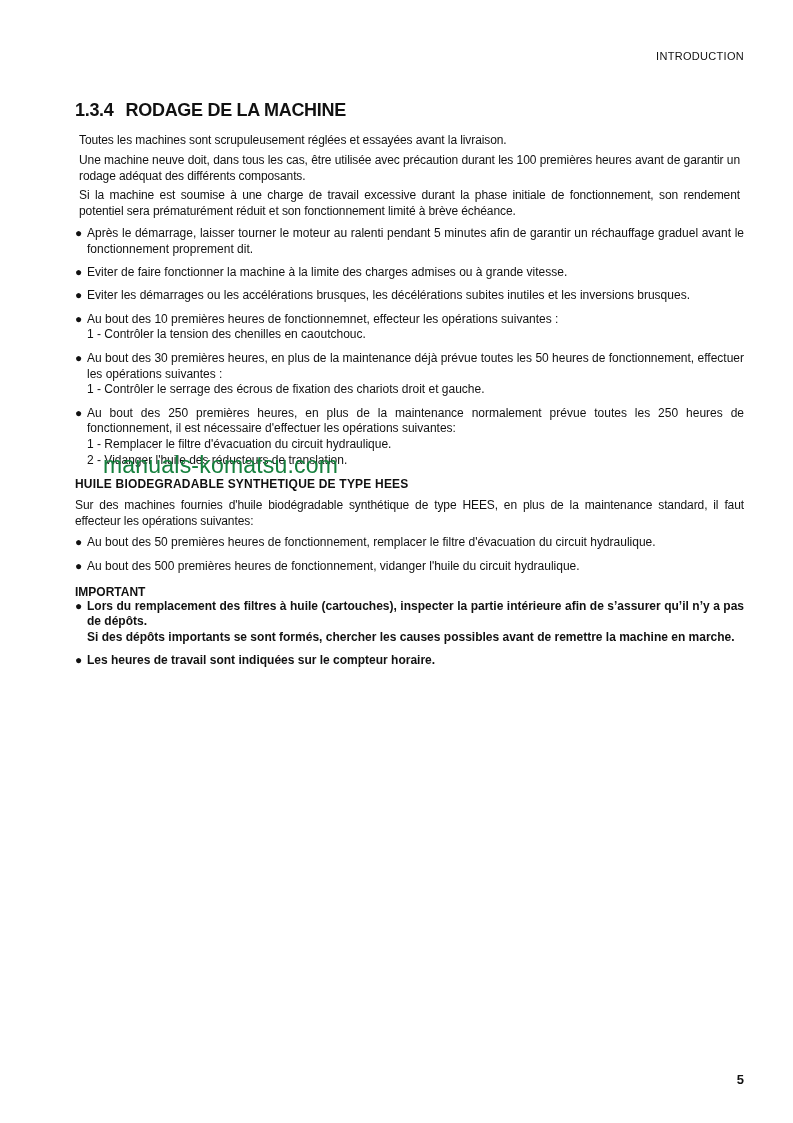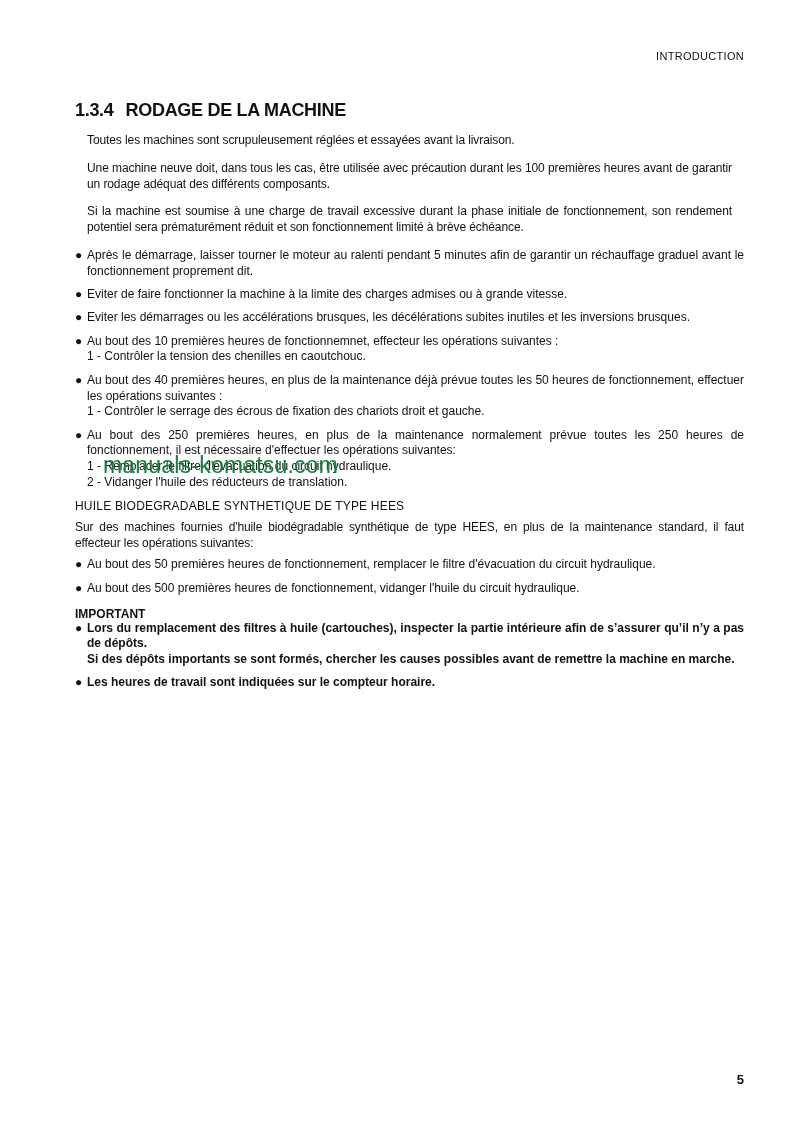--- a/index.html
+++ b/index.html
@@ -3,26 +3,26 @@
 <meta charset="utf-8">
 <style>
   html, body { margin: 0; padding: 0; background: #ffffff; }
   body { width: 793px; height: 1123px; position: relative; overflow: hidden;
          font-family: "Liberation Sans", sans-serif; color: #111; }
   .running-head { position: absolute; top: 50px; right: 49px; font-size: 11px; letter-spacing: 0.3px; text-align: center; }
   .page { position: absolute; left: 75px; top: 100px; width: 669px; }
   h1 { font-size: 18px; font-weight: bold; margin: 0 0 12px 0; letter-spacing: -0.3px; }
   h1 .num { margin-right: 12px; }
   p { margin: 0; font-size: 12px; line-height: 15.8px; text-align: justify; letter-spacing: -0.1px; }
-  .intro p { margin: 12px; }
+  .intro p { margin: 4px; }
   ul.bullets { list-style: none; margin: 6px 0 0 0; padding: 0; }
   ul.bullets li { position: relative; padding-left: 12px; margin-bottom: 7.5px; font-size: 12px; line-height: 15.8px; text-align: justify; }
   ul.bullets li .dot { position: absolute; left: 0; top: 0; font-size: 12px; }
   .sub { display: block; }
-  h2 { font-size: 12px; font-weight: normal; margin: 8px 0 7px 0; letter-spacing: 0.2px; }
+  h2 { font-size: 12px; font-weight: bold; margin: 8px 0 7px 0; letter-spacing: 0.2px; }
   .bold li, .bold p { font-weight: bold; }
   .important-title { font-size: 12px; font-weight: bold; margin: 10px 0 0 0; }
   .watermark { position: absolute; left: 103px; top: 452px; font-size: 23px; color: #15803d;
                letter-spacing: 0.2px; font-family: "Liberation Sans", sans-serif; background: transparent; }
   .page-number { position: absolute; right: 49px; top: 1072px; font-size: 13px; font-weight: bold; }
 </style>
 </head>
 <body>
 
 <div class="running-head">INTRODUCTION</div>
@@ -37,21 +37,21 @@
     <p>Une machine neuve doit, dans tous les cas, être utilisée avec précaution durant les 100 premières heures avant de garantir un rodage adéquat des différents composants.</p>
     <p>Si la machine est soumise à une charge de travail excessive durant la phase initiale de fonctionnement, son rendement potentiel sera prématurément réduit et son fonctionnement limité à brève échéance.</p>
   </div>
 
   <ul class="bullets">
     <li><span class="dot">●</span><span>Après le démarrage, laisser tourner le moteur au ralenti pendant 5 minutes afin de garantir un réchauffage graduel avant le fonctionnement proprement dit.</span></li>
     <li><span class="dot">●</span><span>Eviter de faire fonctionner la machine à la limite des charges admises ou à grande vitesse.</span></li>
     <li><span class="dot">●</span><span>Eviter les démarrages ou les accélérations brusques, les décélérations subites inutiles et les inversions brusques.</span></li>
     <li><span class="dot">●</span><span>Au bout des 10 premières heures de fonctionnemnet, effecteur les opérations suivantes :</span>
       <span class="sub">1 - Contrôler la tension des chenilles en caoutchouc.</span></li>
-    <li><span class="dot">●</span><span>Au bout des 40 premières heures, en plus de la maintenance déjà prévue toutes les 50 heures de fonctionnement, effectuer les opérations suivantes :</span>
+    <li><span class="dot">●</span><span>Au bout des 30 premières heures, en plus de la maintenance déjà prévue toutes les 50 heures de fonctionnement, effectuer les opérations suivantes :</span>
       <span class="sub">1 - Contrôler le serrage des écrous de fixation des chariots droit et gauche.</span></li>
     <li><span class="dot">●</span><span>Au bout des 250 premières heures, en plus de la maintenance normalement prévue toutes les 250 heures de fonctionnement, il est nécessaire d'effectuer les opérations suivantes:</span>
       <span class="sub">1 - Remplacer le filtre d'évacuation du circuit hydraulique.</span>
       <span class="sub">2 - Vidanger l'huile des réducteurs de translation.</span></li>
   </ul>
 
   <h2>HUILE BIODEGRADABLE SYNTHETIQUE DE TYPE HEES</h2>
   <p>Sur des machines fournies d'huile biodégradable synthétique de type HEES, en plus de la maintenance standard, il faut effecteur les opérations suivantes:</p>
   <ul class="bullets">
     <li><span class="dot">●</span><span>Au bout des 50 premières heures de fonctionnement, remplacer le filtre d'évacuation du circuit hydraulique.</span></li>

